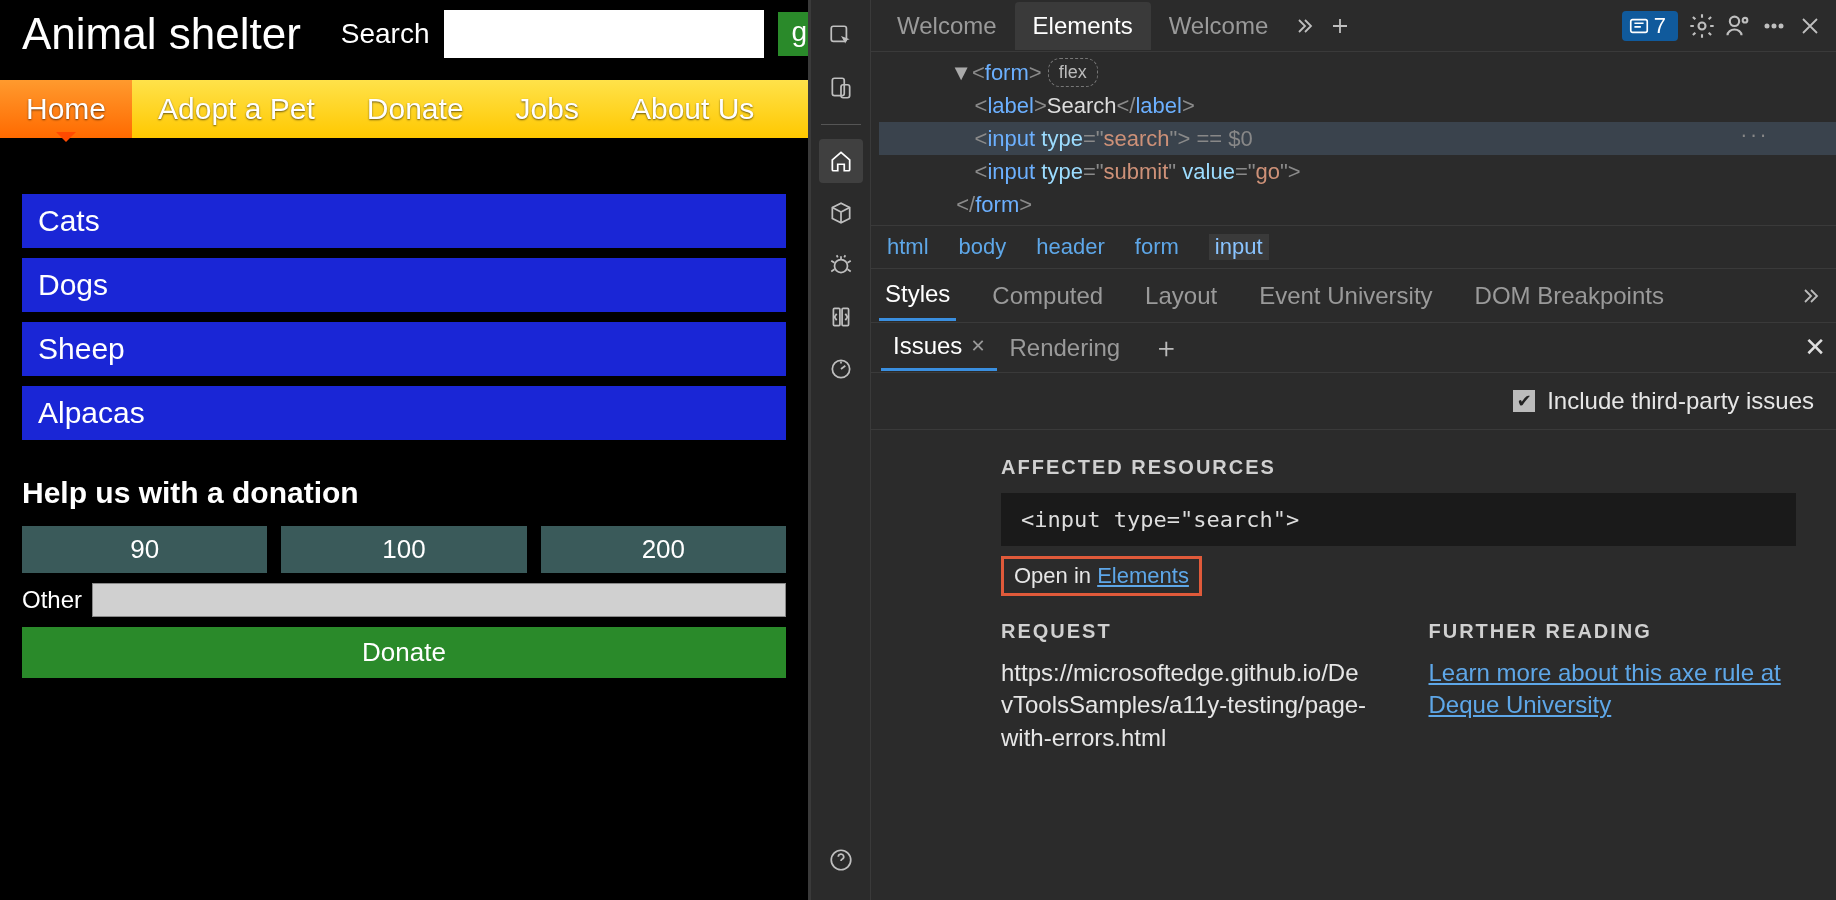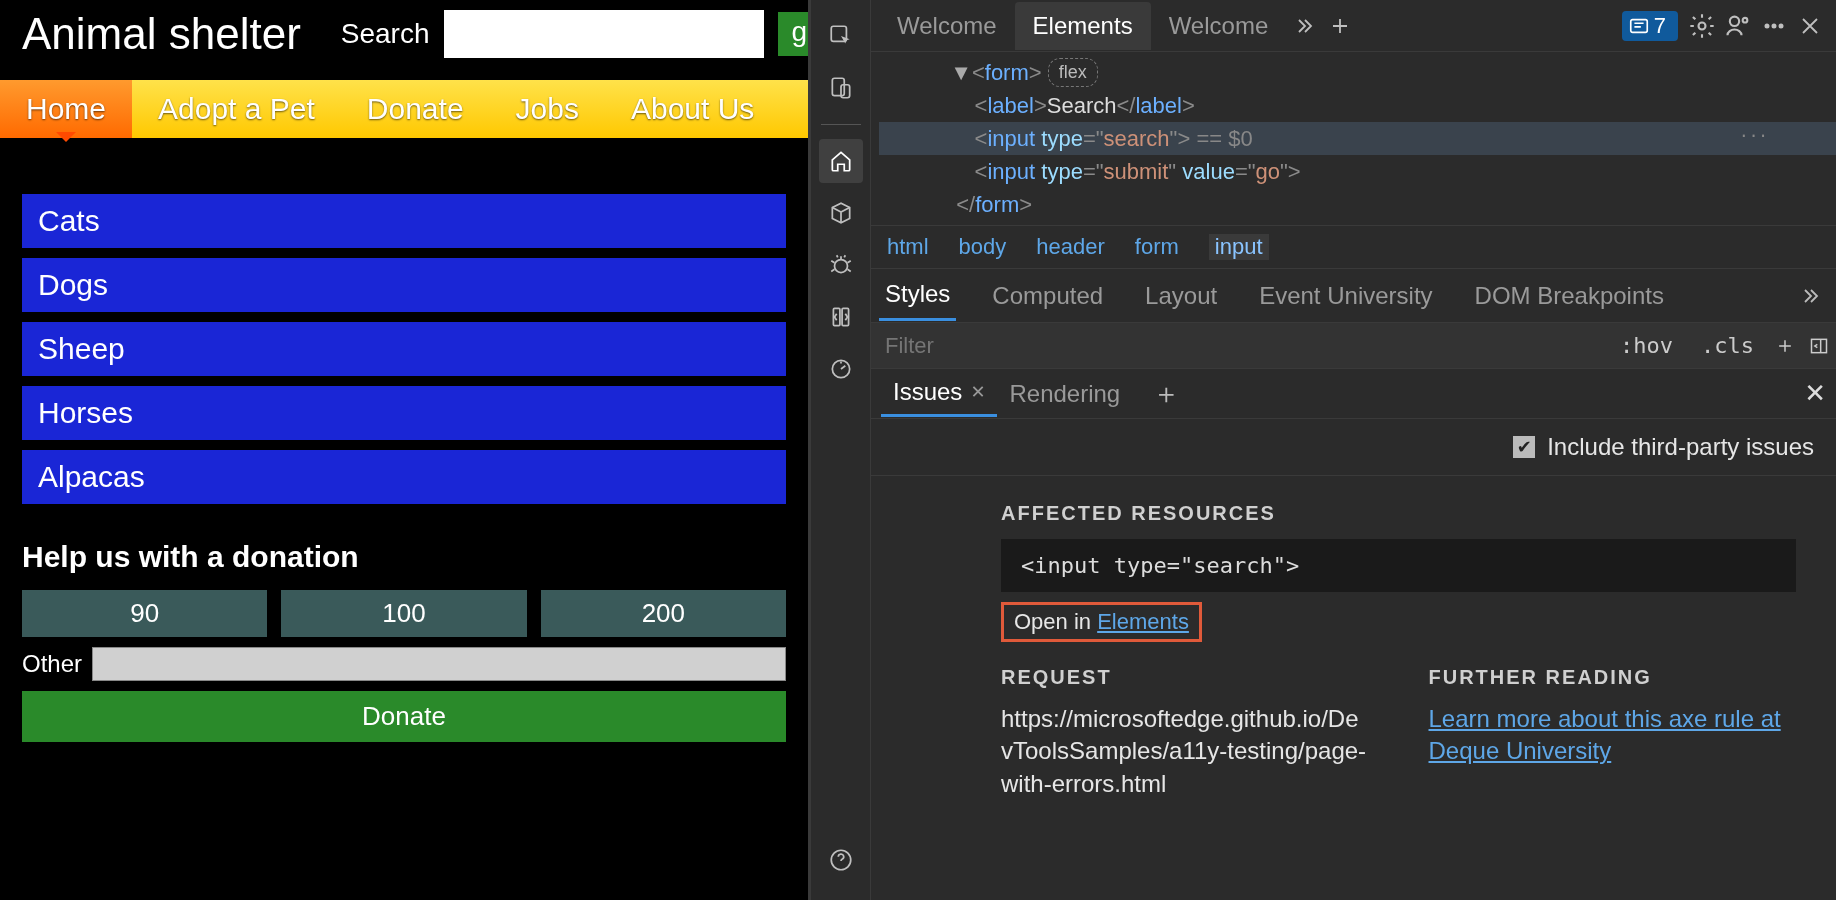--- a/index.html
+++ b/index.html
@@ -130,21 +130,20 @@
       <div class="wp-navitem">Adopt a Pet</div>
       <div class="wp-navitem">Donate</div>
       <div class="wp-navitem">Jobs</div>
       <div class="wp-navitem">About Us</div>
     </div>
 
     <div class="wp-list">
       <div class="wp-list-item">Cats</div>
       <div class="wp-list-item">Dogs</div>
       <div class="wp-list-item">Sheep</div>
-      <div class="wp-list-item">Horses</div>
       <div class="wp-list-item">Alpacas</div>
     </div>
 
     <div class="wp-don-head">Help us with a donation</div>
     <div class="wp-amounts">
       <div class="wp-amount">90</div>
       <div class="wp-amount">100</div>
       <div class="wp-amount">200</div>
     </div>
     <div class="wp-other-row">
@@ -284,36 +283,20 @@
         <div class="stab">Layout</div>
         <div class="stab">Event University</div>
         <div class="stab">DOM Breakpoints</div>
         <div class="more">
             <svg class="sz24" viewBox="0 0 24 24">
               <path d="M7 6l6 6-6 6M13 6l6 6-6 6"></path>
             </svg>
           </div>
       </div>
 
-      <div class="filterbar">
-        <input placeholder="Filter" style="">
-        <div class="fb">:hov</div>
-        <div class="fb">.cls</div>
-        <div class="fbic">
-            <svg class="sz20" viewBox="0 0 24 24">
-              <path d="M12 5v14M5 12h14"></path>
-            </svg>
-          </div>
-        <div class="fbic">
-            <svg class="sz20" viewBox="0 0 24 24">
-              <rect x="3" y="4" width="18" height="16"></rect>
-              <path d="M14 4v16M10 10l-3 2 3 2"></path>
-            </svg>
-          </div>
-      </div>
 
       <div class="issuebar">
         <div class="itab active">
           <span>Issues</span>
             <span class="xsm">✕</span>
         </div>
         <div class="itab">Rendering</div>
         <div class="plus">＋</div>
         <div class="bigx">✕</div>
       </div>

